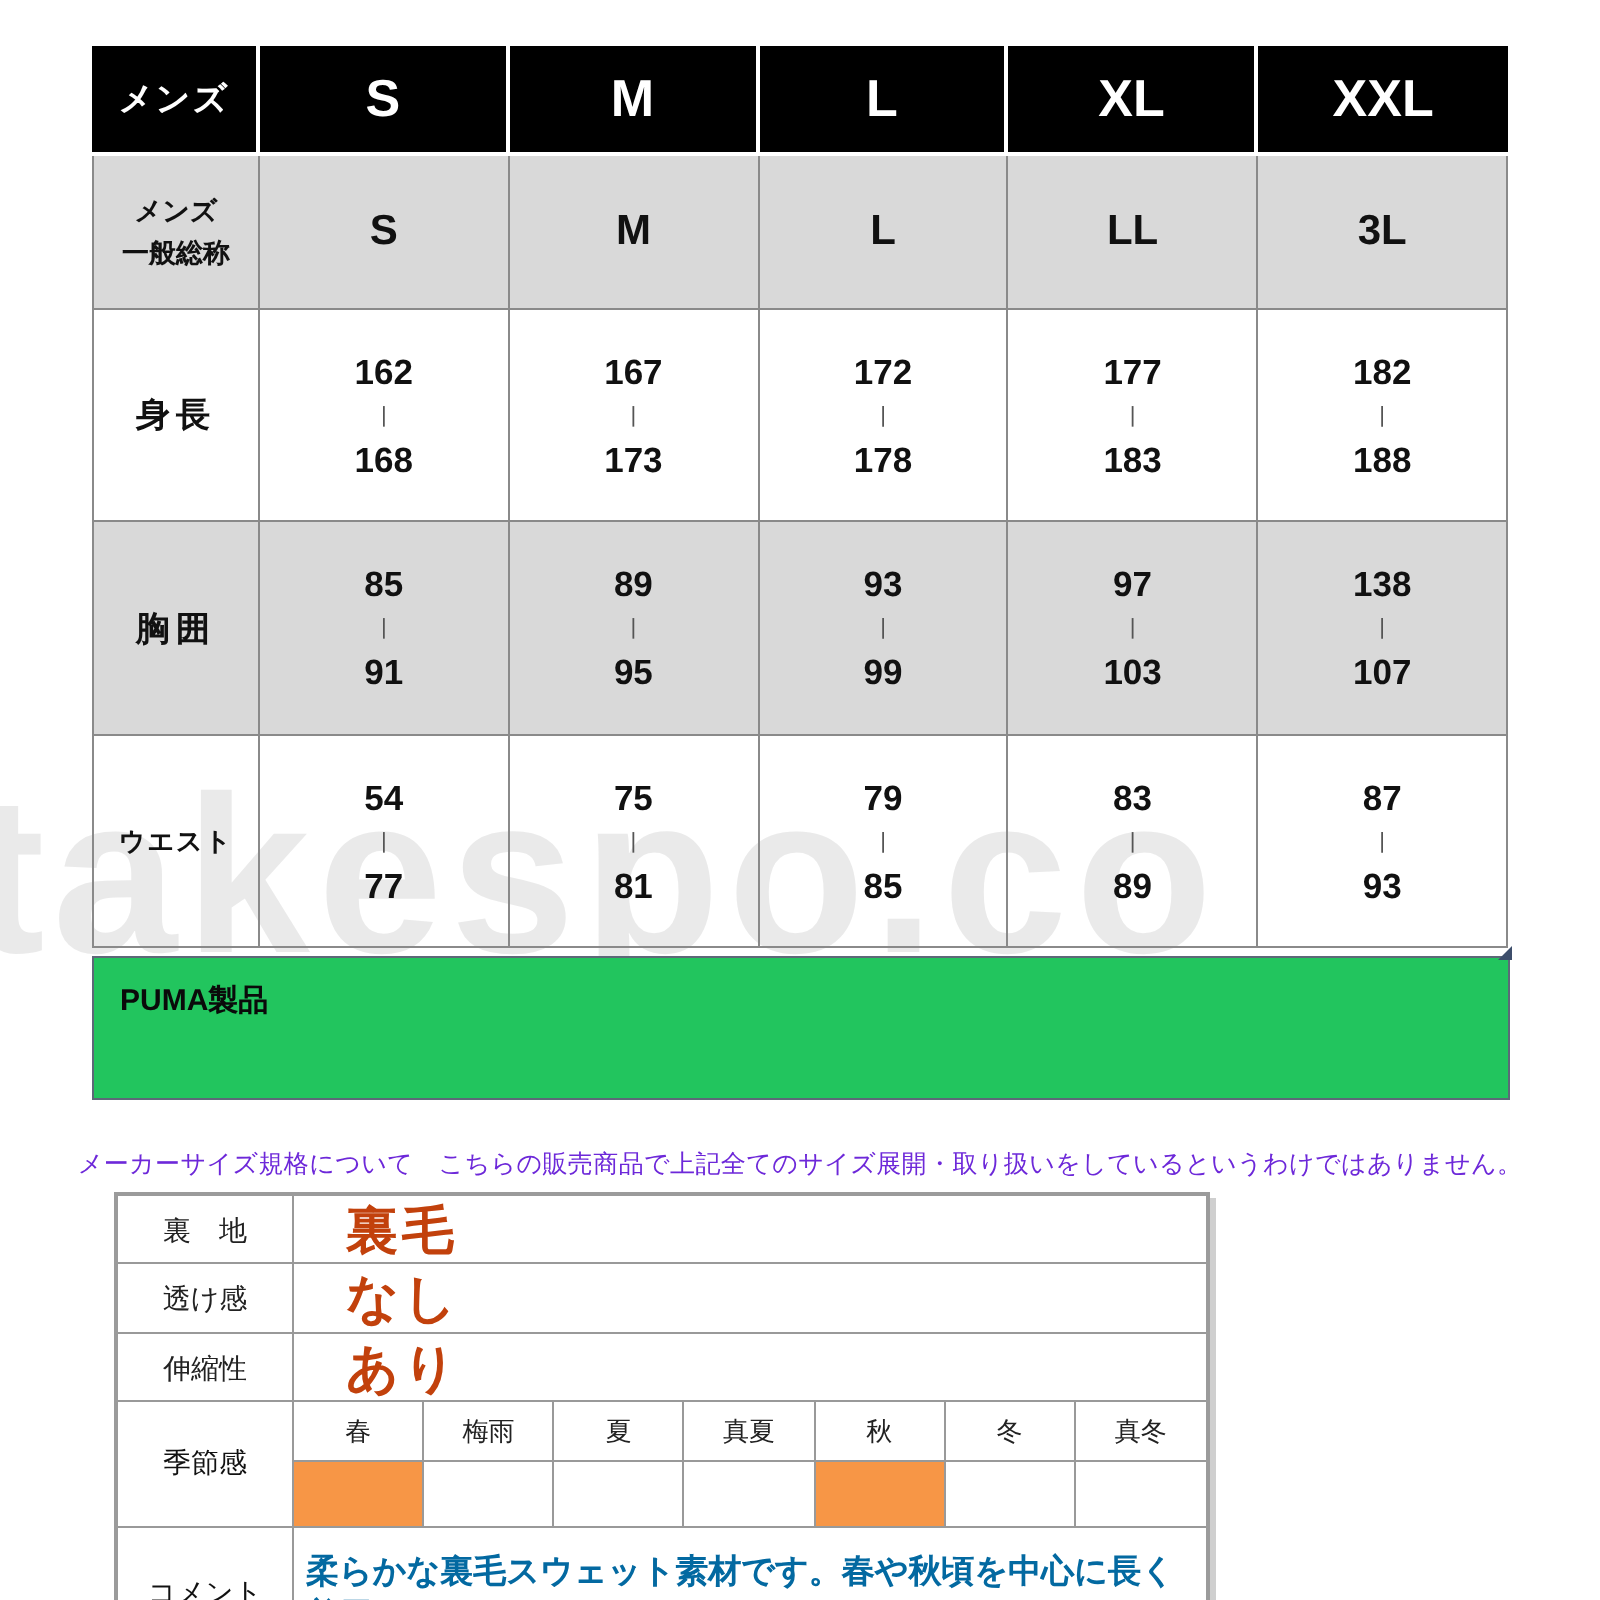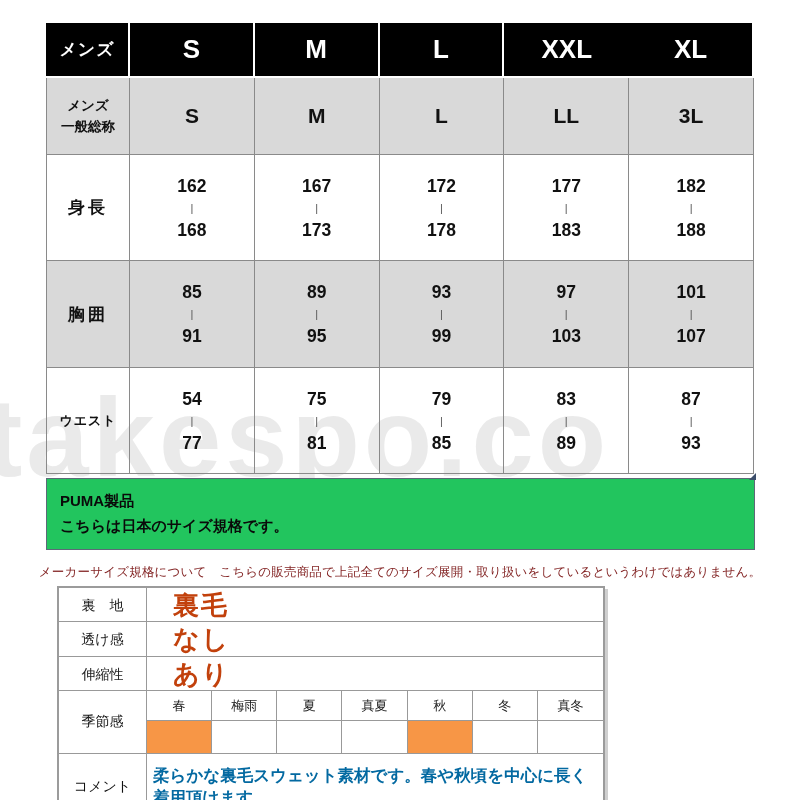--- a/index.html
+++ b/index.html
@@ -35,21 +35,21 @@
   .bar { font-size:11px; color:#555; line-height:12px; margin:6px 0; }
 
   
   .note-box { position:relative; width:709px; margin:4px 0 0 46px; height:72px;
               border:1px solid #5d6878; background:#22c55e; padding:9px 0 0 13px; }
   .note-line { font-size:15px; font-weight:bold; line-height:25px; color:#0a0a0a; }
   .corner-mark { position:absolute; top:-6px; right:-2px; width:0; height:0;
                  border-left:7px solid transparent; border-bottom:7px solid #3d4e6b; }
 
   
-  .disclaimer { margin-top:14px; text-align:center; font-size:12.5px; color:#7f1d1d; letter-spacing:0.2px; }
+  .disclaimer { margin-top:24px; text-align:center; font-size:12.5px; color:#6d28d9; letter-spacing:0.2px; }
 
   
   .spec-table { width:548px; margin:5px 0 0 57px; background:#fff;
                 border:2px solid #9b9b9b; border-radius:0;
                 box-shadow:3px 3px 0 #cfcfcf; overflow:hidden; }
   .spec-row { display:grid; grid-template-columns:88px 1fr; border-bottom:1px solid #999; }
   .spec-row.r1 { height:34px; } .spec-row.r2 { height:35px; } .spec-row.r3 { height:34px; }
   .spec-label { display:flex; align-items:center; justify-content:center;
                 font-size:14px; color:#222; border-right:1px solid #999; }
   .spec-value { display:flex; align-items:center; font-size:26px; font-weight:bold;
@@ -78,22 +78,22 @@
   <div class="watermark">takespo.co</div>
 
   <div class="content">
 
     <div class="size-table">
 
       <div class="st-h hd-label">メンズ</div>
       <div class="st-h">S</div>
       <div class="st-h">M</div>
       <div class="st-h">L</div>
+      <div class="st-h">XL</div>
       <div class="st-h no-r">XXL</div>
-      <div class="st-h">XL</div>
 
       <div class="st-c row-gray first">
         <span class="alias-label">メンズ</span>
         <span class="alias-label">一般総称</span>
       </div>
       <div class="st-c row-gray">
           <span class="alias-val">S</span>
         </div>
       <div class="st-c row-gray">
           <span class="alias-val">M</span>
@@ -154,21 +154,21 @@
         <span class="num">93</span>
         <span class="bar">|</span>
         <span class="num">99</span>
       </div>
       <div class="st-c row-gray">
         <span class="num">97</span>
         <span class="bar">|</span>
         <span class="num">103</span>
       </div>
       <div class="st-c row-gray">
-        <span class="num">101</span>
+        <span class="num">138</span>
         <span class="bar">|</span>
         <span class="num">107</span>
       </div>
 
       <div class="st-c row-white first">
         <span class="dim-label sm">ウエスト</span>
       </div>
       <div class="st-c row-white">
         <span class="num">54</span>
         <span class="bar">|</span>
@@ -192,21 +192,20 @@
       <div class="st-c row-white">
         <span class="num">87</span>
         <span class="bar">|</span>
         <span class="num">93</span>
       </div>
     </div>
 
     <div class="note-box">
       <div class="corner-mark"></div>
       <div class="note-line">PUMA製品</div>
-      <div class="note-line">こちらは日本のサイズ規格です。</div>
     </div>
 
     <div class="disclaimer">メーカーサイズ規格について　こちらの販売商品で上記全てのサイズ展開・取り扱いをしているというわけではありません。</div>
 
     <div class="spec-table">
       <div class="spec-row r1">
         <div class="spec-label">裏　地</div>
         <div class="spec-value">裏毛</div>
       </div>
       <div class="spec-row r2">

